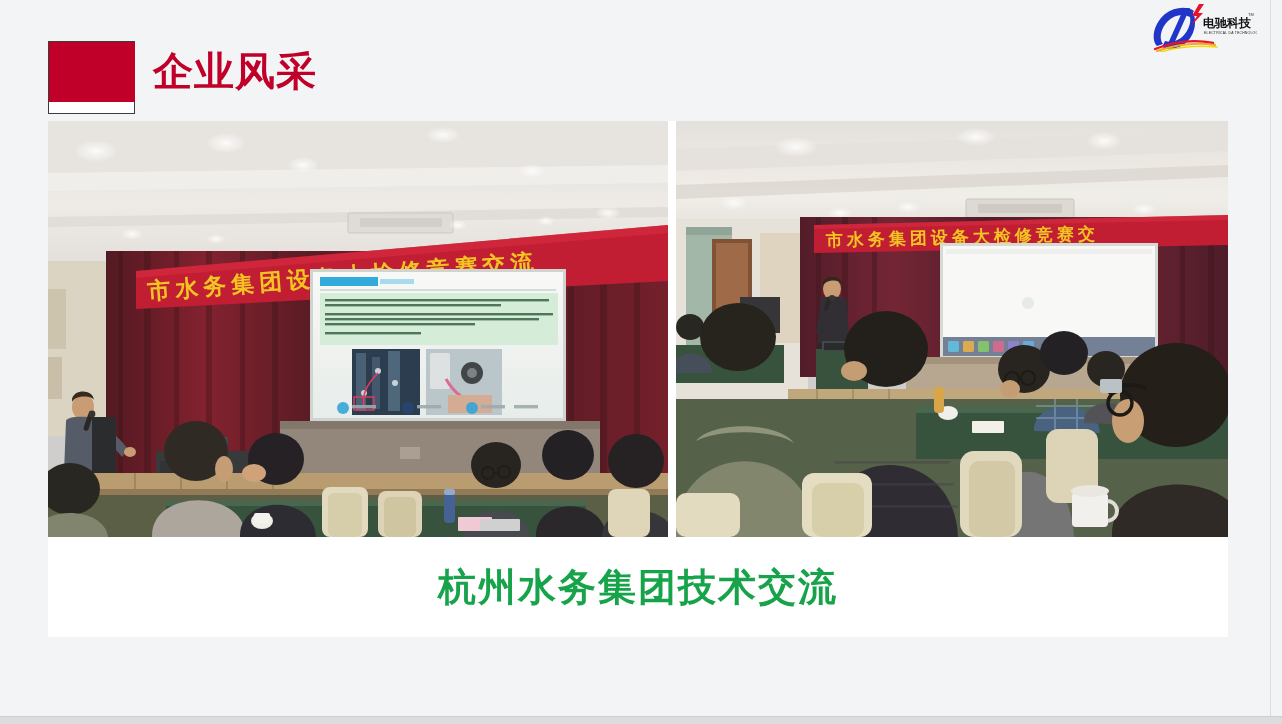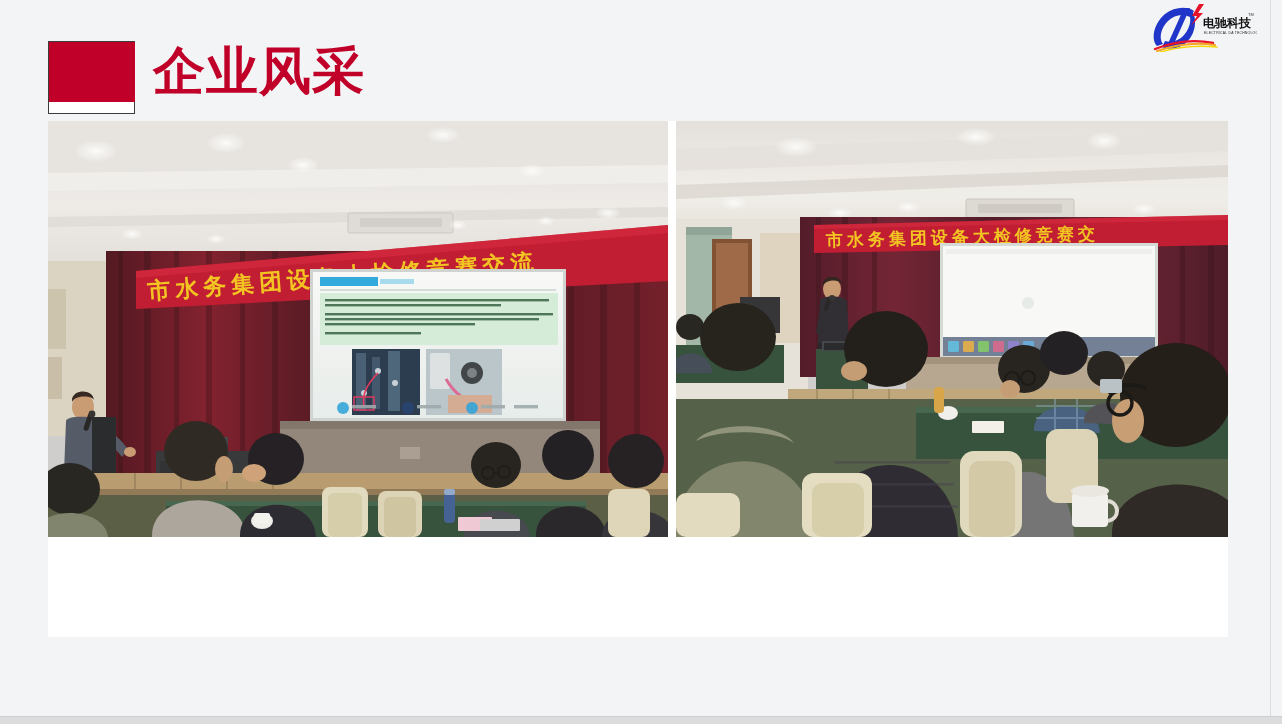--- a/index.html
+++ b/index.html
@@ -81,21 +81,21 @@
     left: 0; top: 0;
     width: 86px;
     height: 60px;
     background: #c00028;
   }
   .title-text {
     position: absolute;
     left: 105px;
     top: 4px;
     font-family: "DejaVu Sans", "Liberation Sans", sans-serif;
-    font-size: 52px;
+    font-size: 40px;
     font-weight: 600;
     letter-spacing: 1px;
     color: #c00028;
     white-space: nowrap;
     line-height: 52px;
   }
 
   
   .card {
     position: absolute;
@@ -580,19 +580,22 @@
             <rect x="296" y="300" width="32" height="12" rx="1" fill="#f6f4ef"></rect>
             <rect x="424" y="258" width="22" height="14" rx="2" fill="#b9c2c8"></rect>
           </g>
 
           <rect x="0" y="0" width="552" height="416" fill="#d9c6a8" opacity="0.07"></rect>
         </svg>
       </div>
 
     </div>
 
+    <div class="caption-band">
+      <div class="caption-text">杭州水务集团技术交流</div>
+    </div>
 
   </div>
 
   <div class="scroll-gutter"></div>
 </div>
 
 <div class="scroll-bottom"></div>
 
 </body></html>

